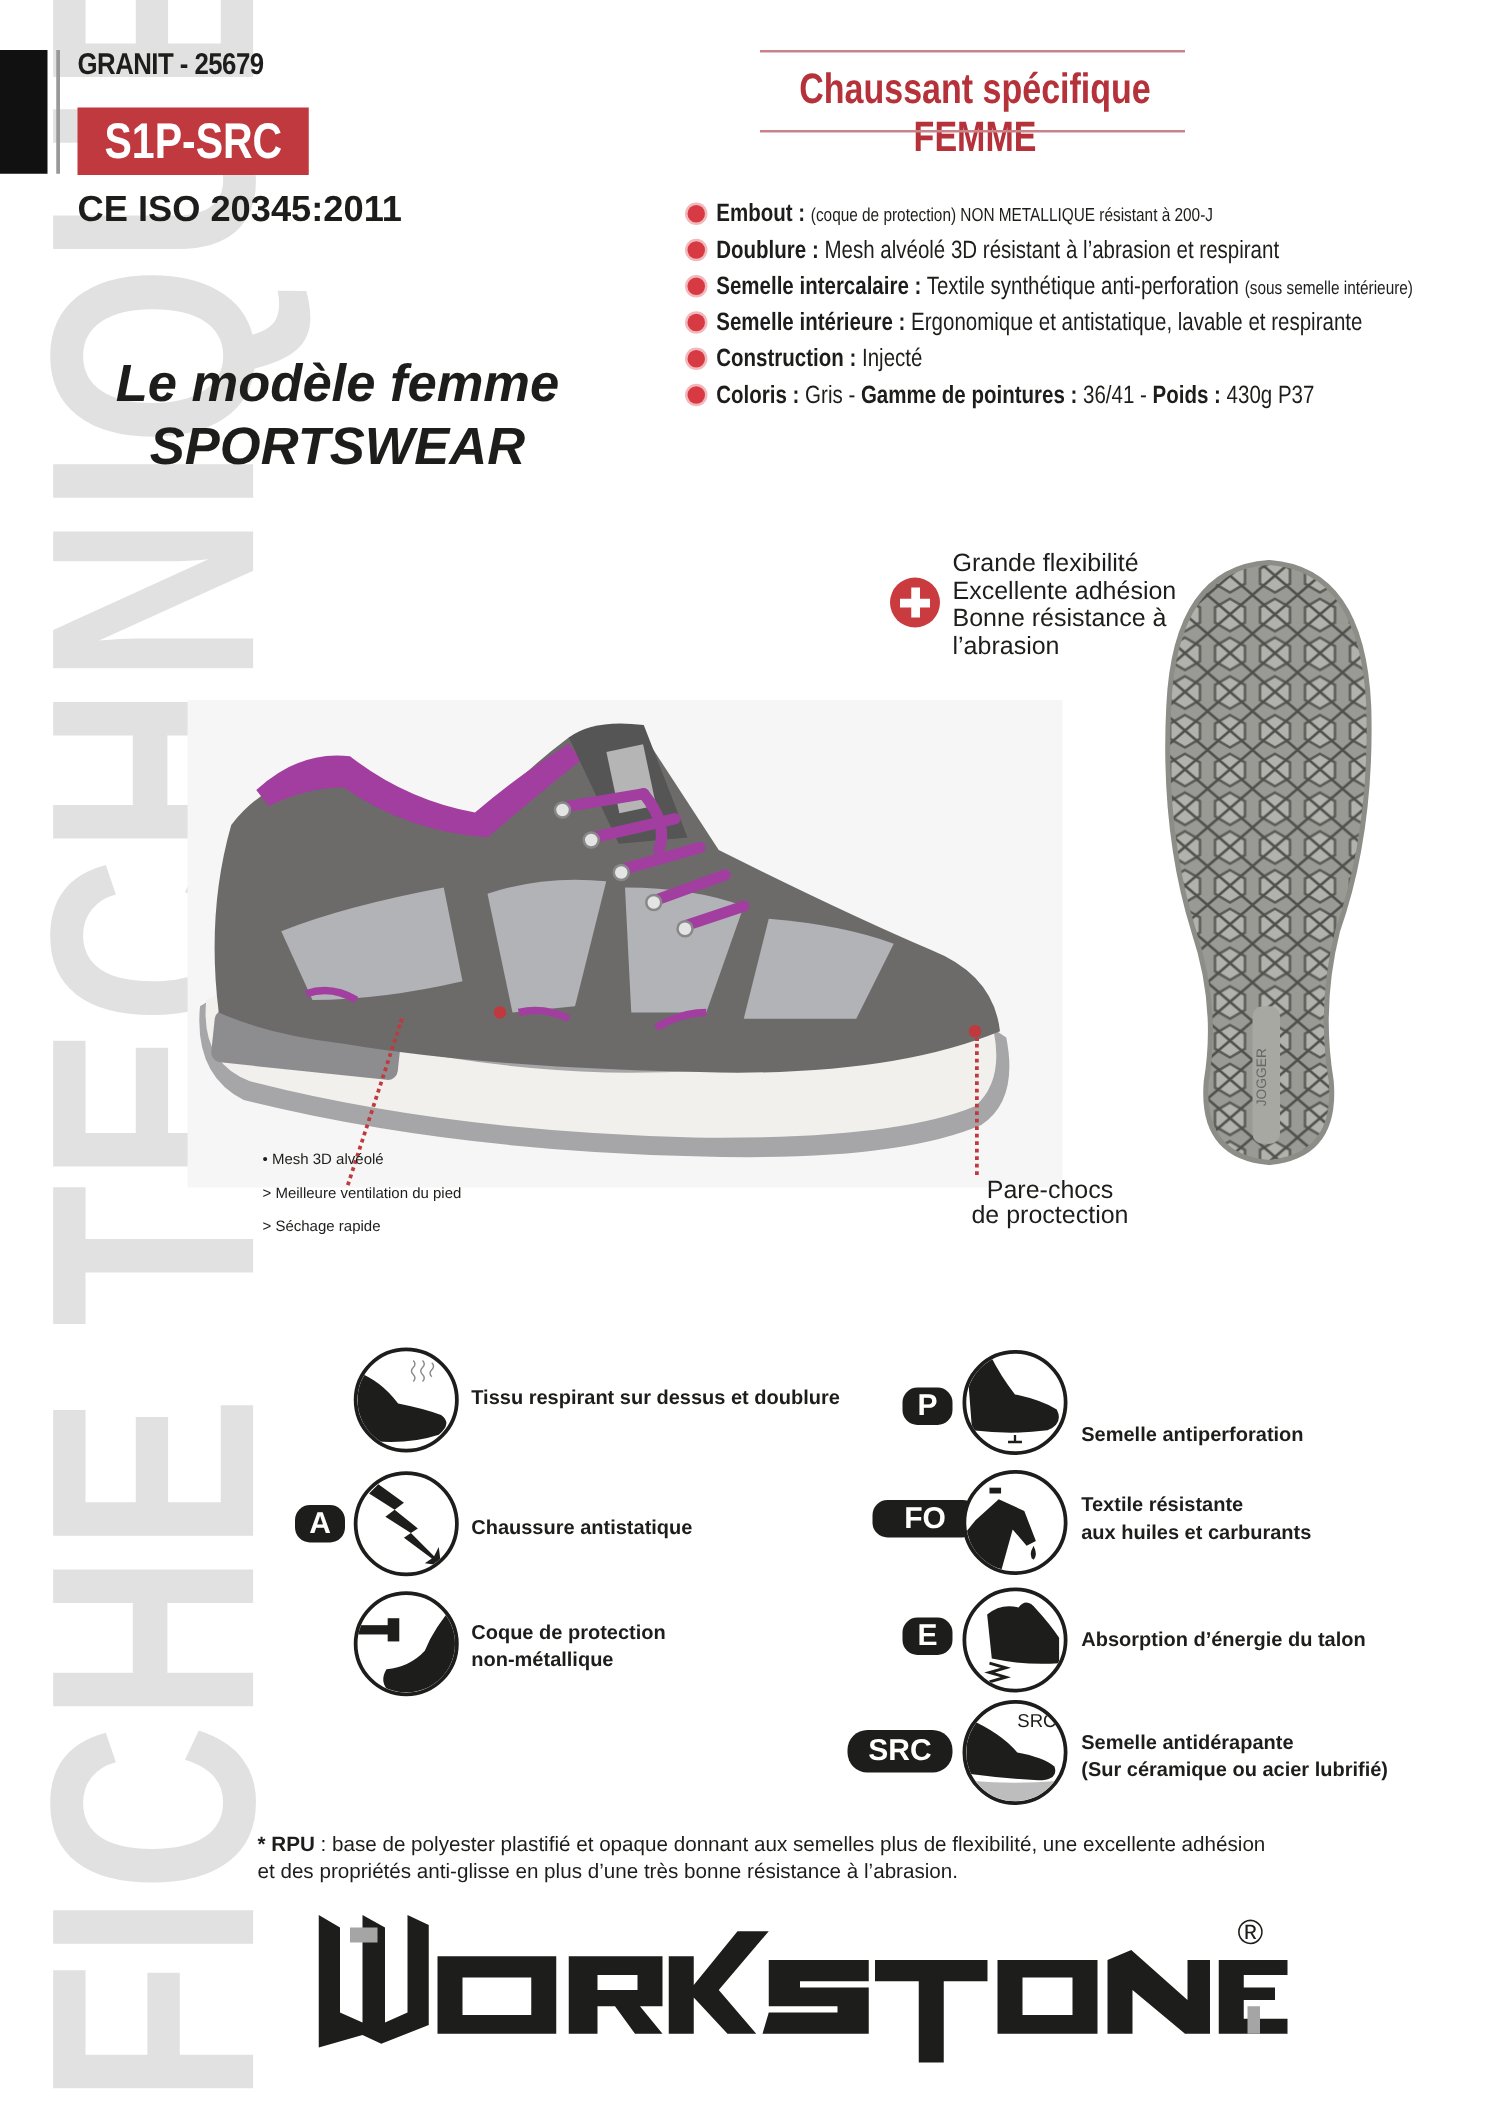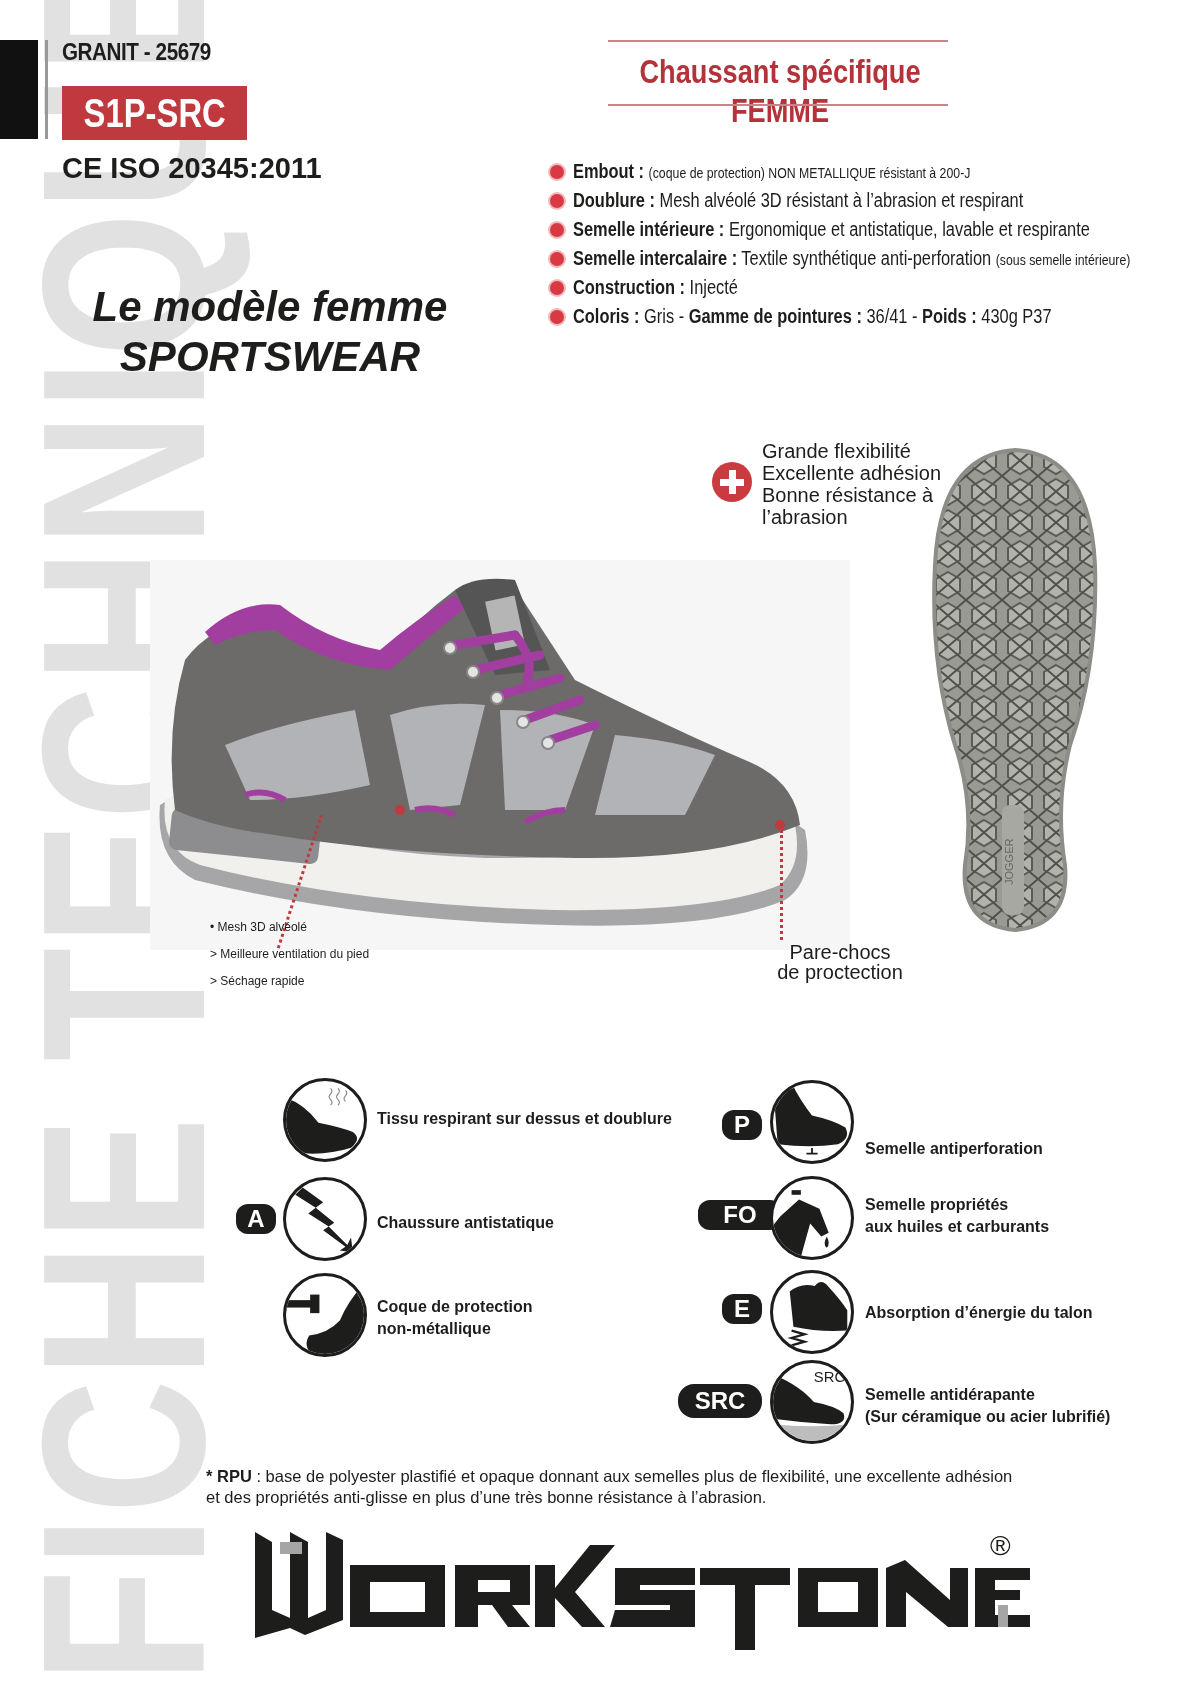--- a/index.html
+++ b/index.html
@@ -89,25 +89,25 @@
   <div class="spec-row">
       <span class="bullet"></span>
       <span class="spec-inner"><span class="spec-label">Embout :</span> <span class="spec-small">(coque de protection) NON METALLIQUE résistant à 200-J</span></span>
     </div>
   <div class="spec-row">
       <span class="bullet"></span>
       <span class="spec-inner"><span class="spec-label">Doublure :</span> <span>Mesh alvéolé 3D résistant à l’abrasion et respirant</span></span>
     </div>
   <div class="spec-row">
       <span class="bullet"></span>
+      <span class="spec-inner"><span class="spec-label">Semelle intercalaire :</span> <span>Textile synthétique anti-perforation</span> <span class="spec-small">(sous semelle intérieure)</span></span>
+    </div>
+  <div class="spec-row">
+      <span class="bullet"></span>
       <span class="spec-inner"><span class="spec-label">Semelle intérieure :</span> <span>Ergonomique et antistatique, lavable et respirante</span></span>
-    </div>
-  <div class="spec-row">
-      <span class="bullet"></span>
-      <span class="spec-inner"><span class="spec-label">Semelle intercalaire :</span> <span>Textile synthétique anti-perforation</span> <span class="spec-small">(sous semelle intérieure)</span></span>
     </div>
   <div class="spec-row">
       <span class="bullet"></span>
       <span class="spec-inner"><span class="spec-label">Construction :</span> <span>Injecté</span></span>
     </div>
   <div class="spec-row">
       <span class="bullet"></span>
       <span class="spec-inner"><span class="spec-label">Coloris :</span> <span>Gris -</span> <span class="spec-label">Gamme de pointures :</span> <span>36/41 -</span> <span class="spec-label">Poids :</span> <span>430g P37</span></span>
     </div>
 </div>
@@ -234,21 +234,21 @@
 
 <div class="code-badge" style="left:698px; top:1200px; width:84px;">FO</div>
 <div class="picto" style="left:770px; top:1176px;">
   <svg viewBox="0 0 84 84">
       <path d="M8 40 L28 22 L50 32 L60 58 L52 62 L40 48 L30 84 L0 84 L0 50 Z" fill="#1d1d1b"></path>
       <rect x="20" y="12" width="10" height="5" fill="#1d1d1b"></rect>
       <path d="M58 62 q4 8 0 12 q-5 -3 0 -12 Z" fill="#1d1d1b"></path>
     </svg>
 </div>
 <div class="picto-label" style="left:865px; top:1194px;">
-  <div>Semelle propriétés</div>
+  <div>Textile résistante</div>
   <div>aux huiles et carburants</div>
 </div>
 
 <div class="code-badge" style="left:722px; top:1294px; width:40px;">E</div>
 <div class="picto" style="left:770px; top:1270px;">
   <svg viewBox="0 0 84 84">
       <path d="M18 20 Q30 10 45 14 Q52 5 60 15 Q72 28 80 40 L80 62 Q50 64 22 58 Z" fill="#1d1d1b"></path>
       <path d="M20 62 L34 66 L20 70 L34 74 L20 78" stroke="#1d1d1b" stroke-width="2.5" fill="none"></path>
     </svg>
 </div>

